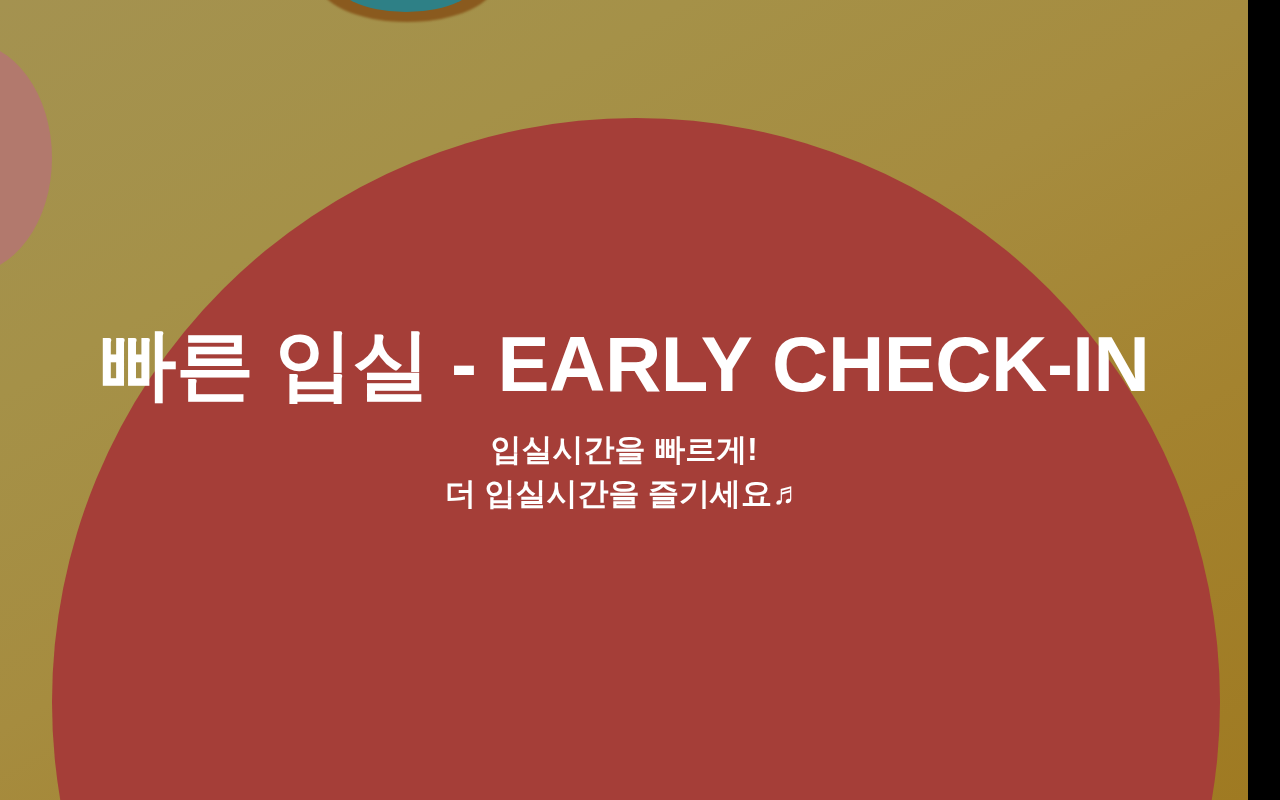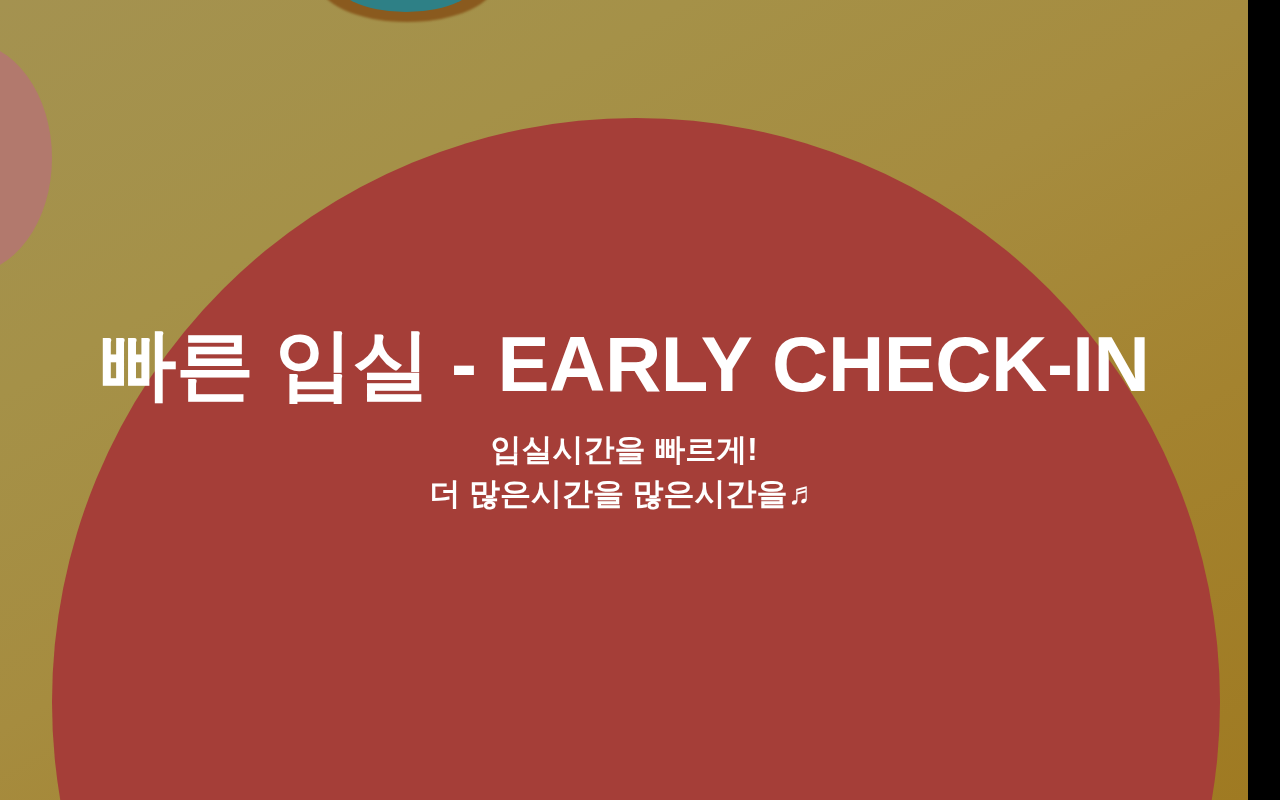--- a/index.html
+++ b/index.html
@@ -123,17 +123,17 @@
   <div class="shape shape-teal"></div>
 
   <div class="shape shape-red"></div>
 
   <div class="text-layer">
 
     <h1 class="title">빠른 입실 - EARLY CHECK-IN</h1>
 
     <div class="subtitle">
       <span class="subtitle-line">입실시간을 빠르게!</span>
-      <span class="subtitle-line">더 많은시간을 많은시간을♬</span>
+      <span class="subtitle-line">더 입실시간을 즐기세요♬</span>
     </div>
 
   </div>
 </div>
 
 </body></html>

